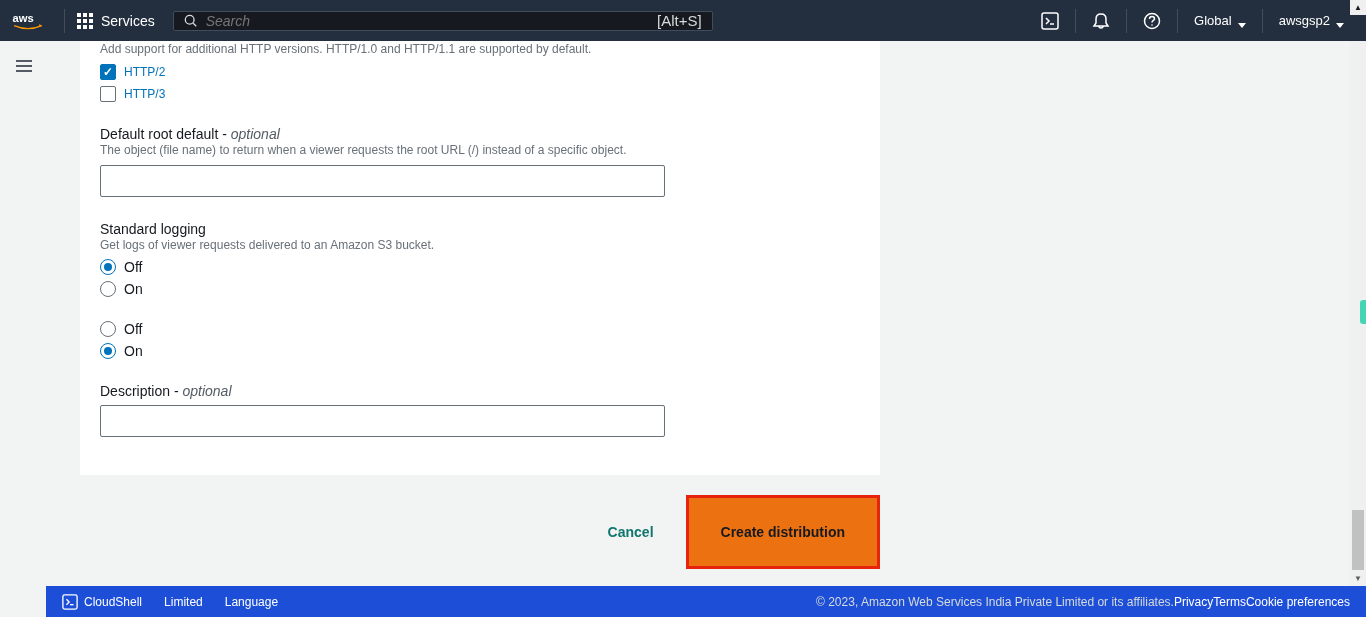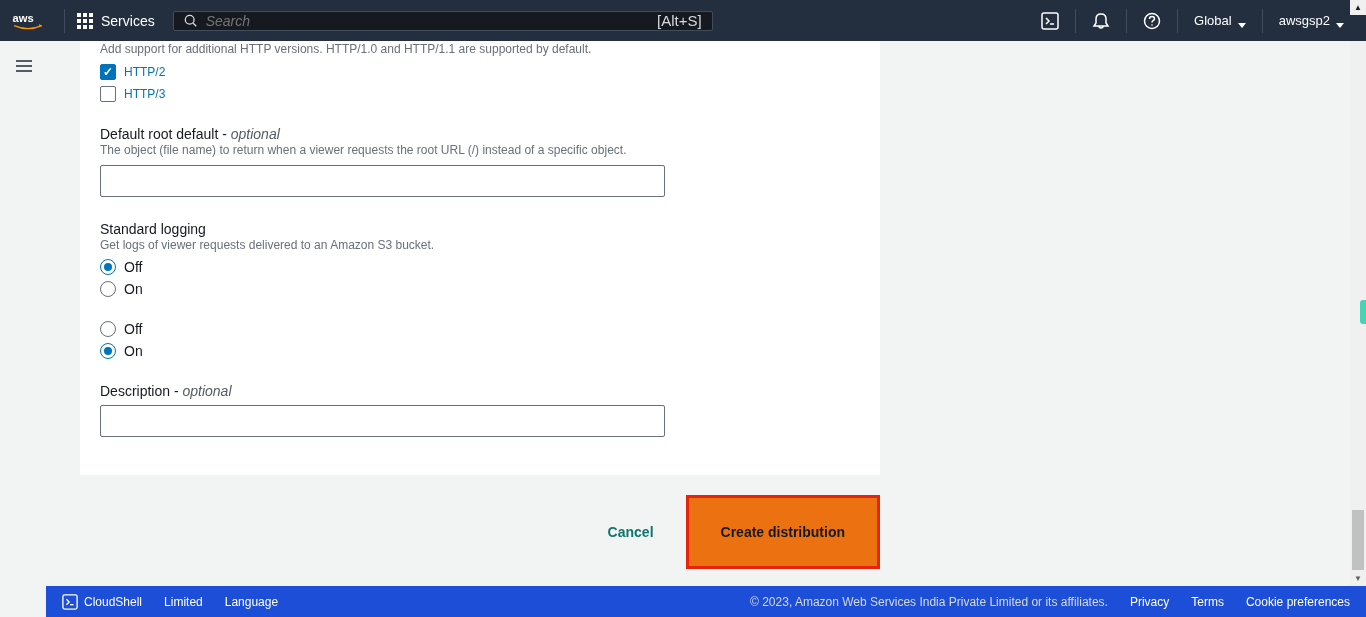--- a/index.html
+++ b/index.html
@@ -309,21 +309,20 @@
       gap: 6px;
       cursor: pointer;
     }
     .footer-link {
       cursor: pointer;
     }
     .footer-right {
       margin-left: auto;
       display: flex;
       align-items: flex-start;
-      gap: 22px;
     }
     .copyright {
       color: #d5dbdb;
     }
     
     
     .scroll-edge-indicator {
       position: absolute;
       right: 0;
       top: 300px;

